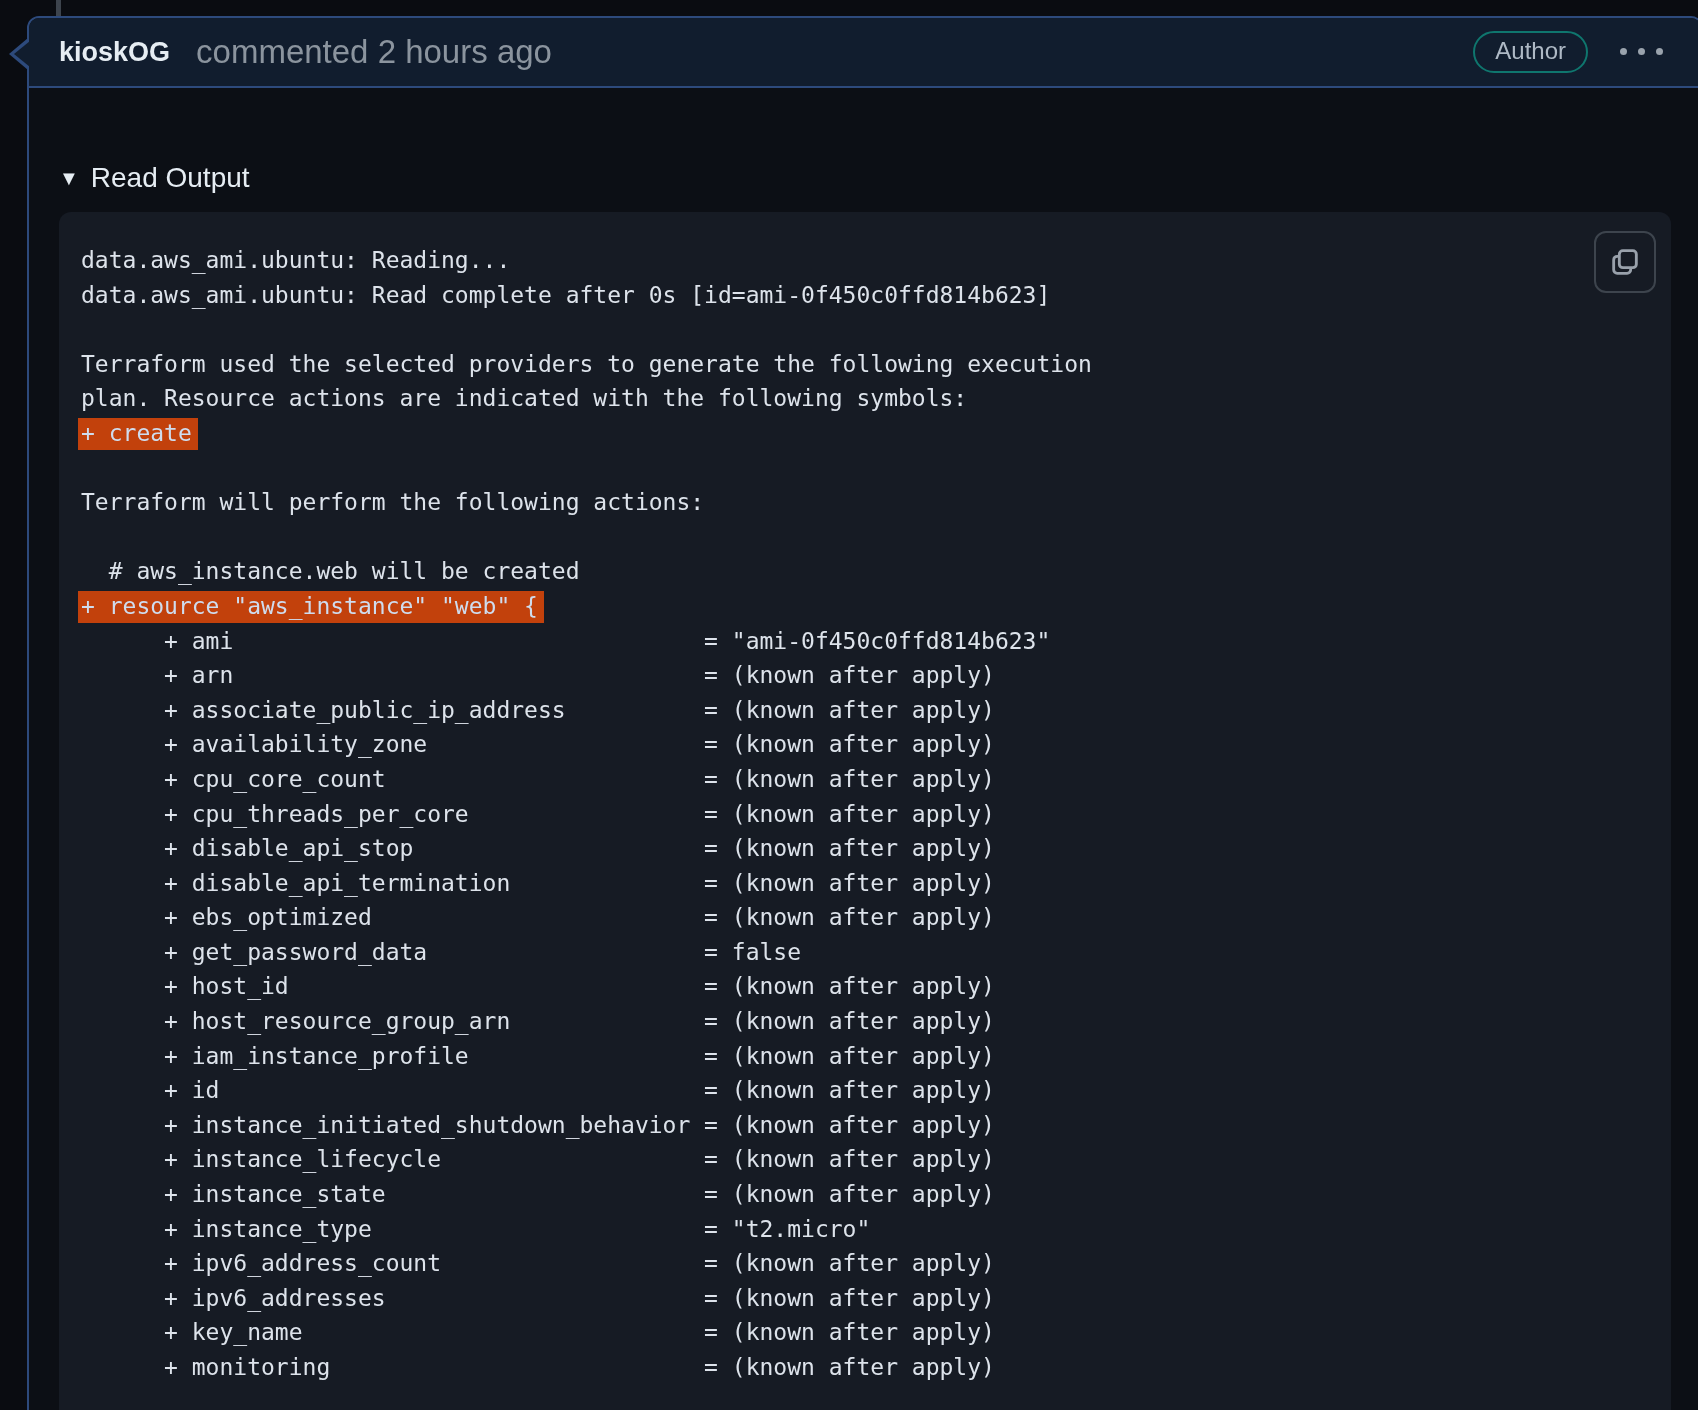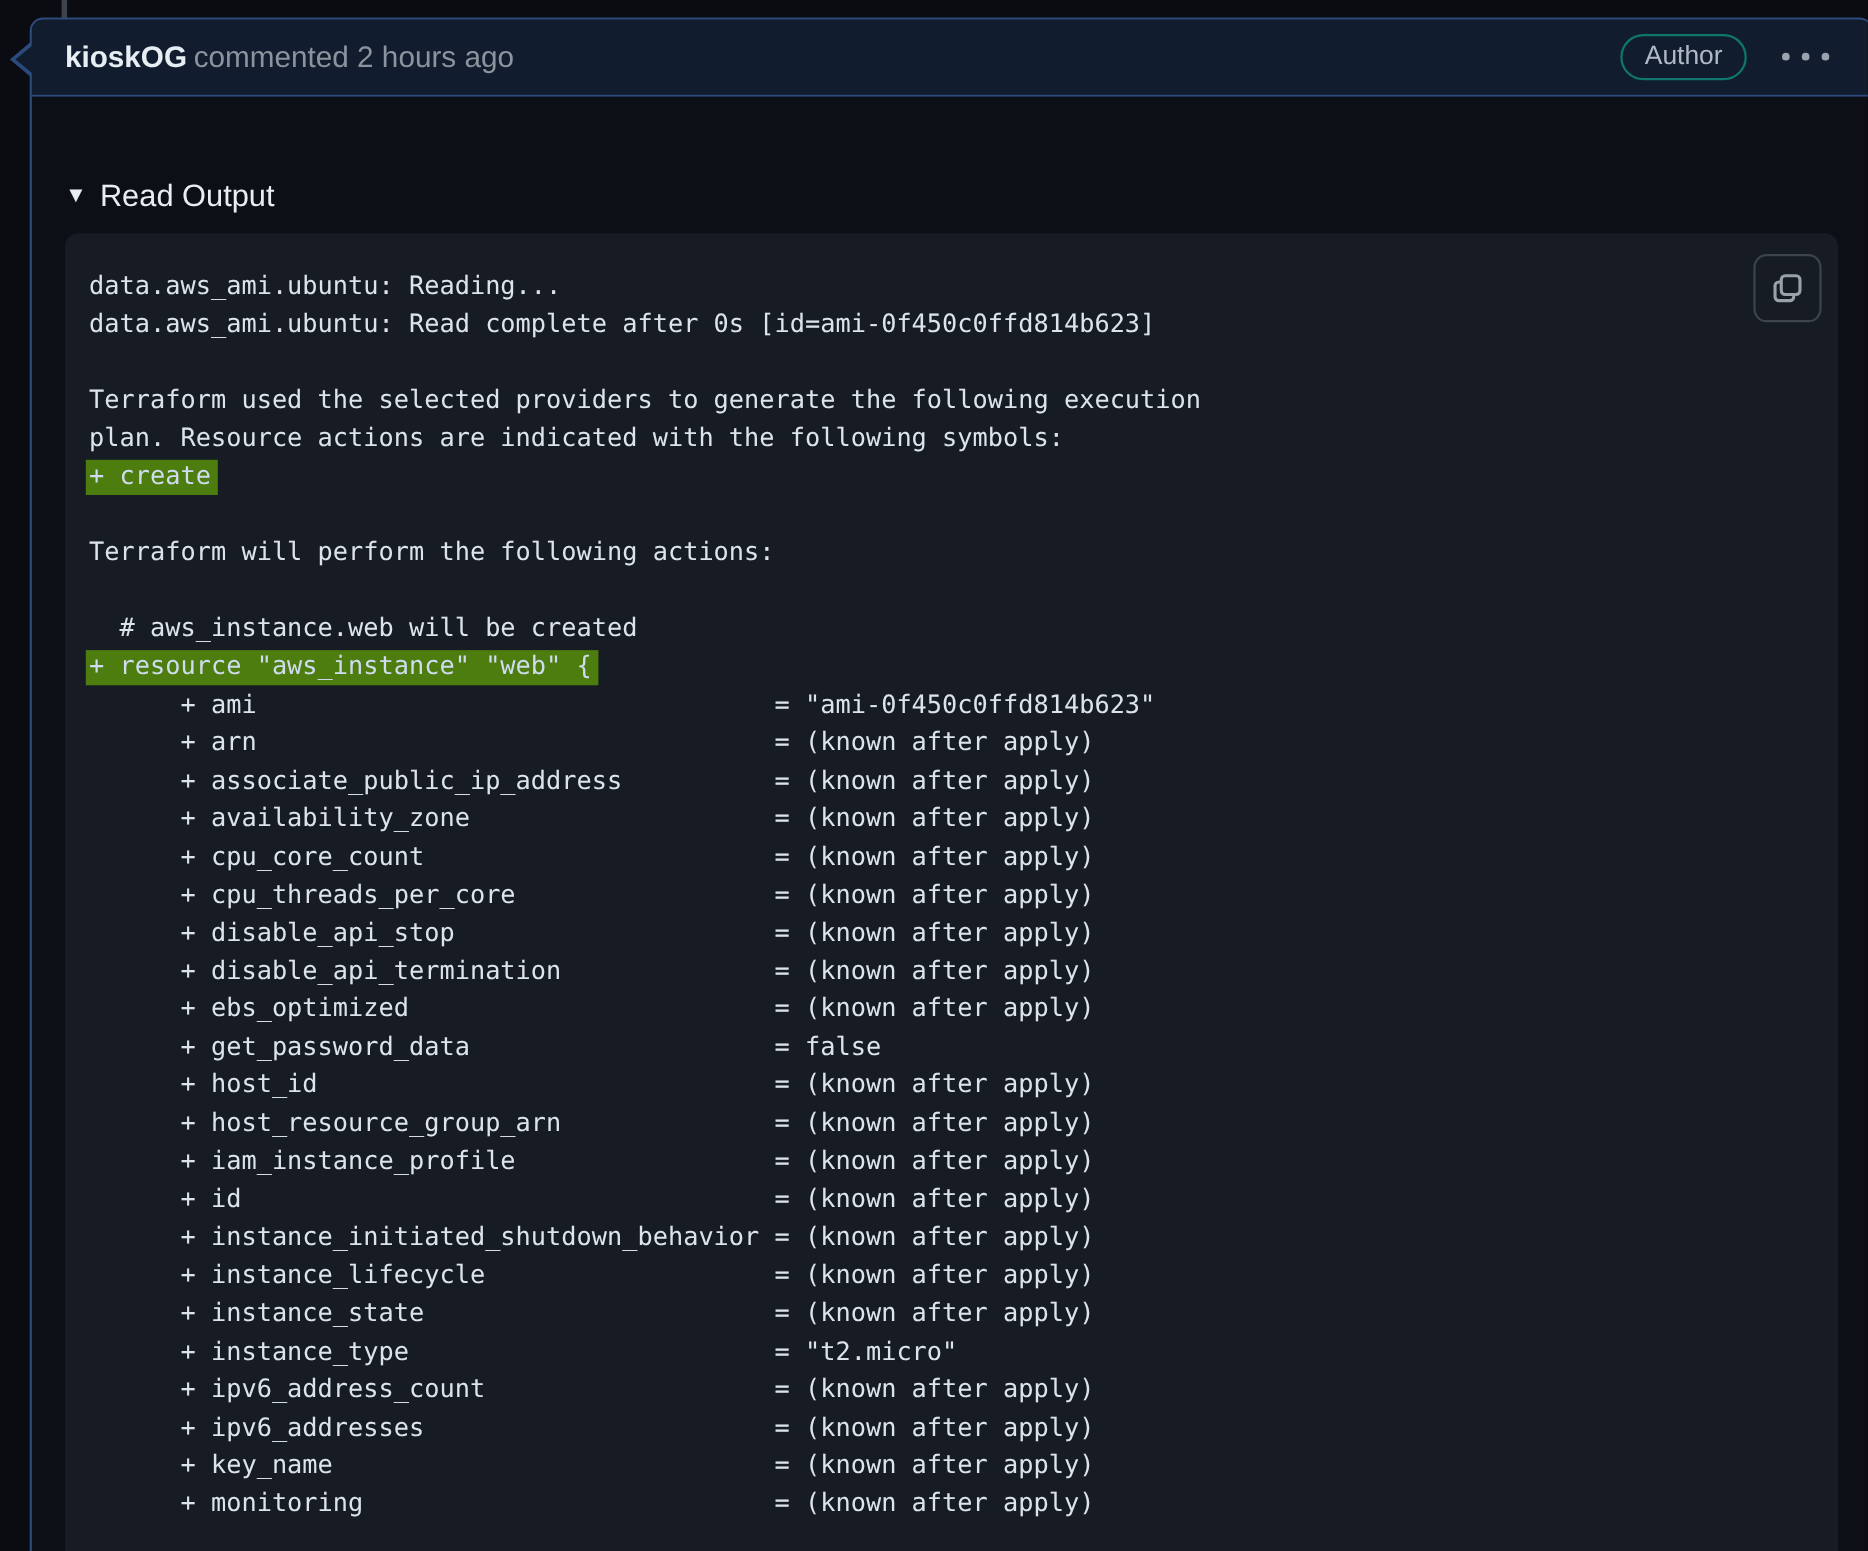--- a/index.html
+++ b/index.html
@@ -49,21 +49,21 @@
     left:-15px;top:23px;
     border-top:13px solid transparent;
     border-bottom:13px solid transparent;
     border-right:16px solid #111d2e;
   }
   .author-name{
     font-size:27px;font-weight:700;color:#e6edf3;
     text-decoration:none;cursor:pointer;
   }
   .header-meta{
-    font-size:27px;color:#8b949e;margin-left:6px;cursor:pointer;
+    font-size:33px;color:#8b949e;margin-left:26px;cursor:pointer;
   }
   .header-right{
     margin-left:auto;display:flex;align-items:center;gap:30px;
   }
   .author-badge{
     border:2px solid #0f766e;border-radius:999px;
     padding:4px 20px 6px;
     font-size:24px;color:#aeb9c5;line-height:1.2;
   }
   .kebab{
@@ -102,21 +102,21 @@
     border-radius:12px;
     padding:31px 22px 40px;
     font-family:"DejaVu Sans Mono", monospace;
     font-size:23px;line-height:34.6px;
     color:#dde3eb;
     min-height:1150px;
     box-sizing:border-box;
   }
   .code-line{white-space:pre;min-height:34.6px;}
   .hl{
-    background:#4d7c0f;color:#cfdcee;
+    background:#c2410c;color:#cfdcee;
     padding:2px 6px 4px 3px;margin-left:-3px;
   }
   .copy-btn{
     position:absolute;top:19px;right:15px;
     width:62px;height:62px;
     background:#161b24;
     border:2px solid #3d444d;border-radius:12px;
     display:flex;align-items:center;justify-content:center;
     cursor:pointer;box-sizing:border-box;
   }

